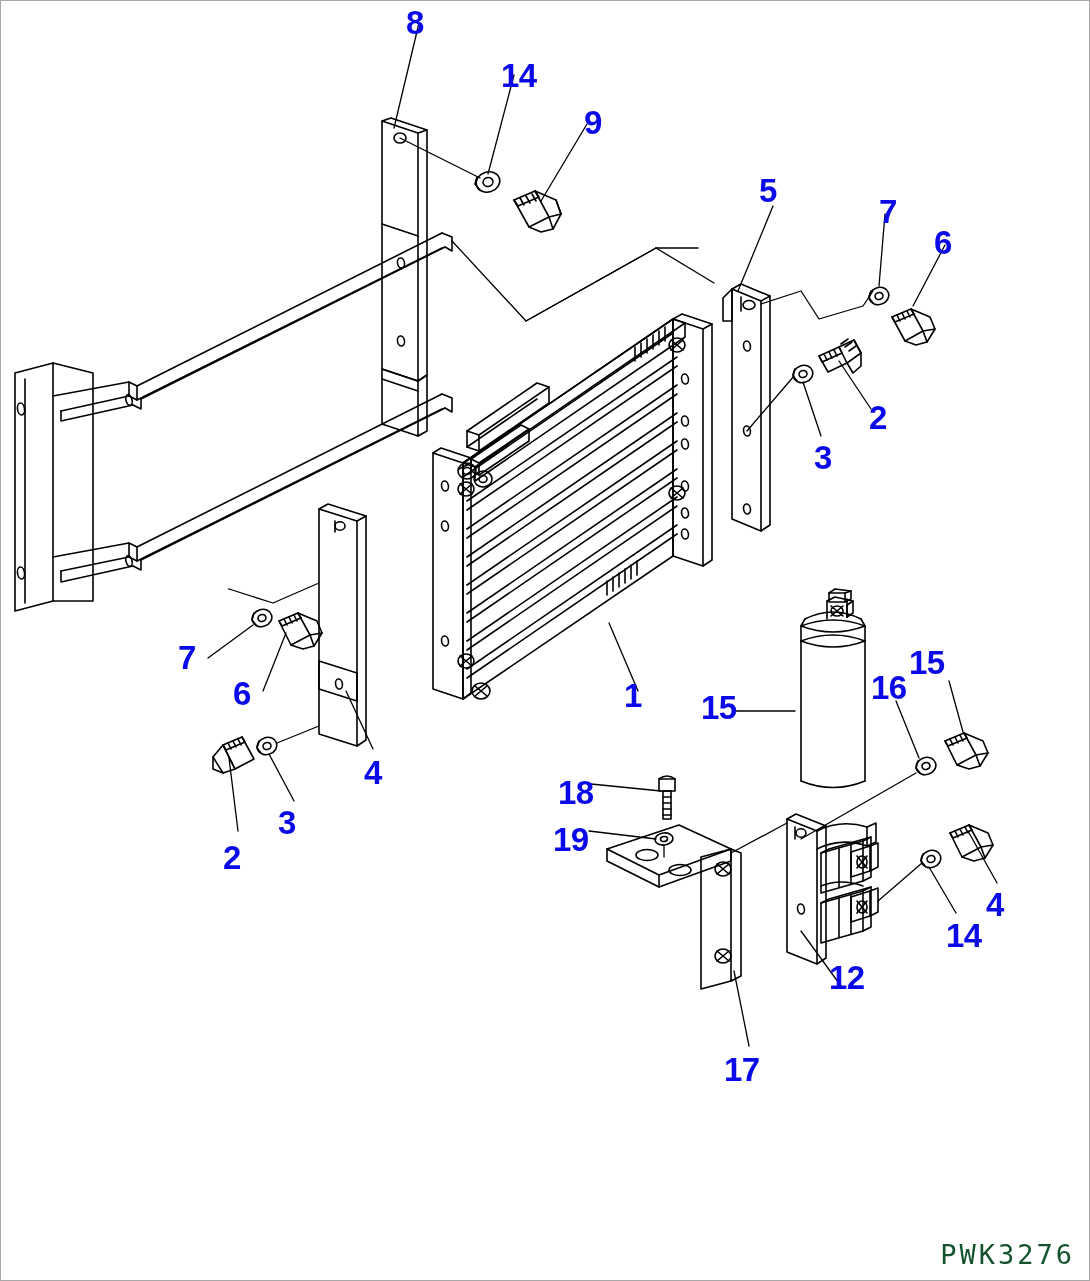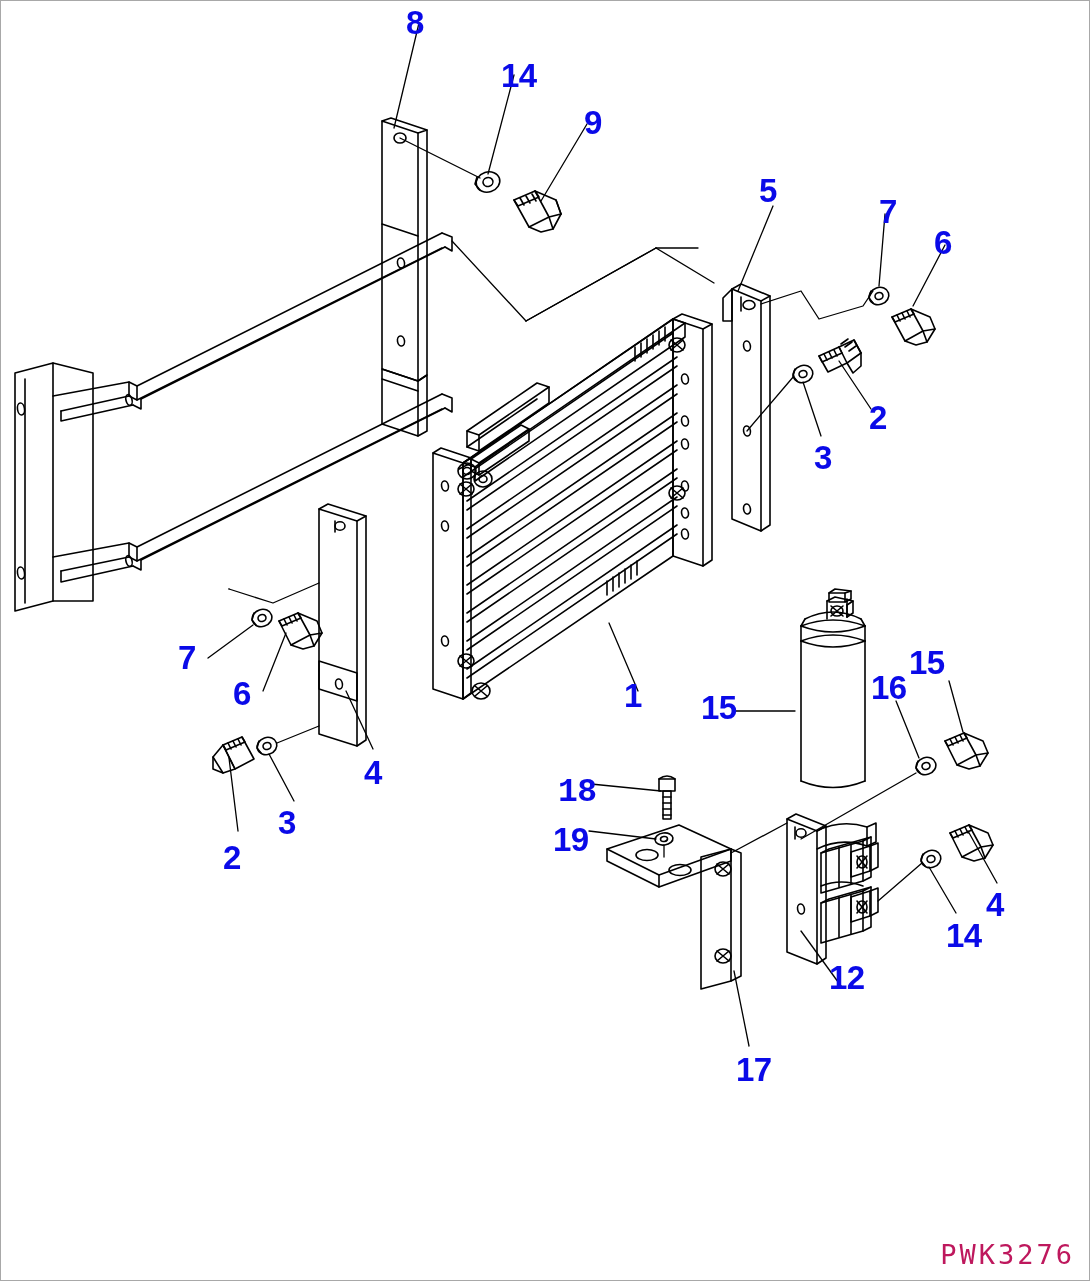--- a/index.html
+++ b/index.html
@@ -33,21 +33,21 @@
     white-space:nowrap;
     user-select:none;
   }
   #drawing-number{
     position:absolute;
     right:14px;
     bottom:10px;
     font-family:"DejaVu Sans Mono", monospace;
     font-size:27px;
     letter-spacing:3px;
-    color:#be185d;
+    color:#14532d;
     white-space:nowrap;
   }
 </style>
 </head>
 <body>
 
 <div id="sheet">
 
   <svg id="art" viewBox="0 0 1090 1281">
     <g fill="none" stroke="#000000" stroke-width="1.6" stroke-linejoin="round" stroke-linecap="round">
@@ -466,22 +466,22 @@
   <div class="callout" style="left:933px; top:225px;">6</div>
   <div class="callout" style="left:868px; top:400px;">2</div>
   <div class="callout" style="left:813px; top:440px;">3</div>
   <div class="callout" style="left:623px; top:678px;">1</div>
   <div class="callout" style="left:700px; top:690px;">15</div>
   <div class="callout" style="left:870px; top:670px;text-align:center;">16</div>
   <div class="callout" style="left:908px; top:645px;">15</div>
   <div class="callout" style="left:985px; top:887px;">4</div>
   <div class="callout" style="left:945px; top:918px;">14</div>
   <div class="callout" style="left:828px; top:960px;">12</div>
-  <div class="callout" style="left:723px; top:1052px;margin-left:12px;">17</div>
-  <div class="callout" style="left:557px; top:775px;font-family:Liberation Mono, monospace;">18</div>
+  <div class="callout" style="left:723px; top:1052px;">17</div>
+  <div class="callout" style="left:557px; top:775px;">18</div>
   <div class="callout" style="left:552px; top:822px;">19</div>
   <div class="callout" style="left:177px; top:640px;">7</div>
   <div class="callout" style="left:232px; top:676px;">6</div>
   <div class="callout" style="left:363px; top:755px;">4</div>
   <div class="callout" style="left:277px; top:805px;">3</div>
   <div class="callout" style="left:222px; top:840px;">2</div>
 
   <div id="drawing-number">PWK3276</div>
 
 </div>

